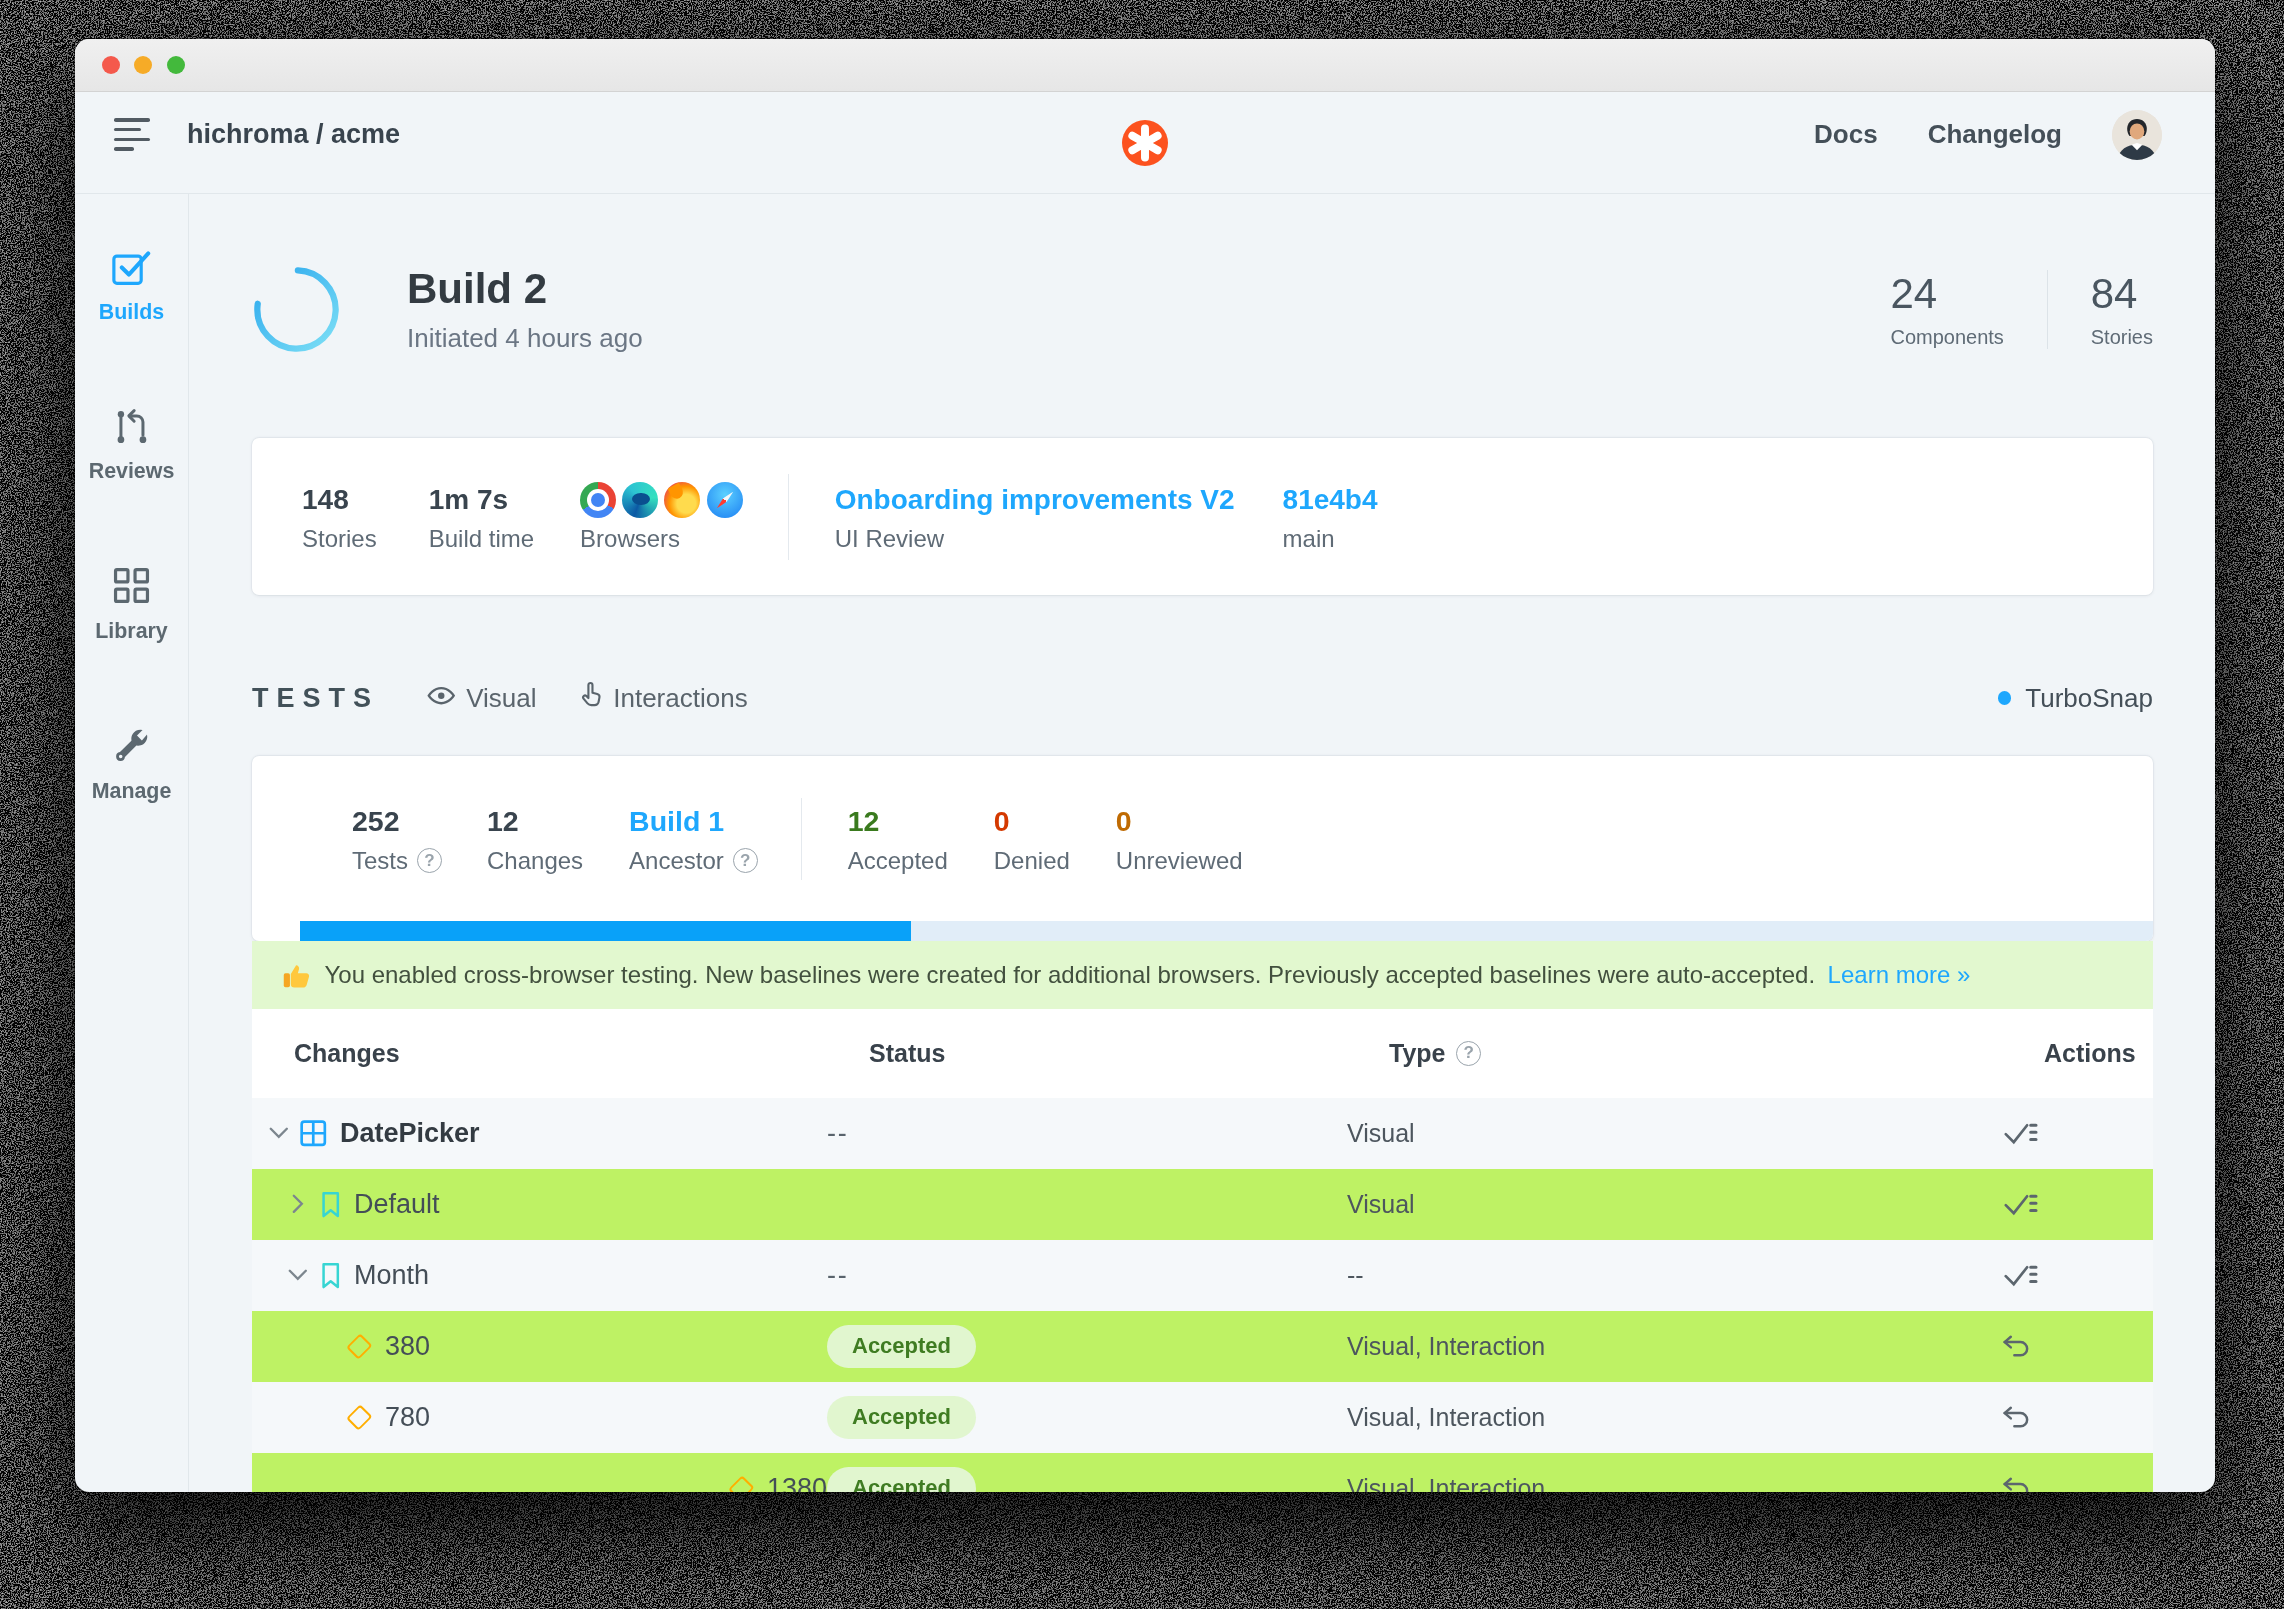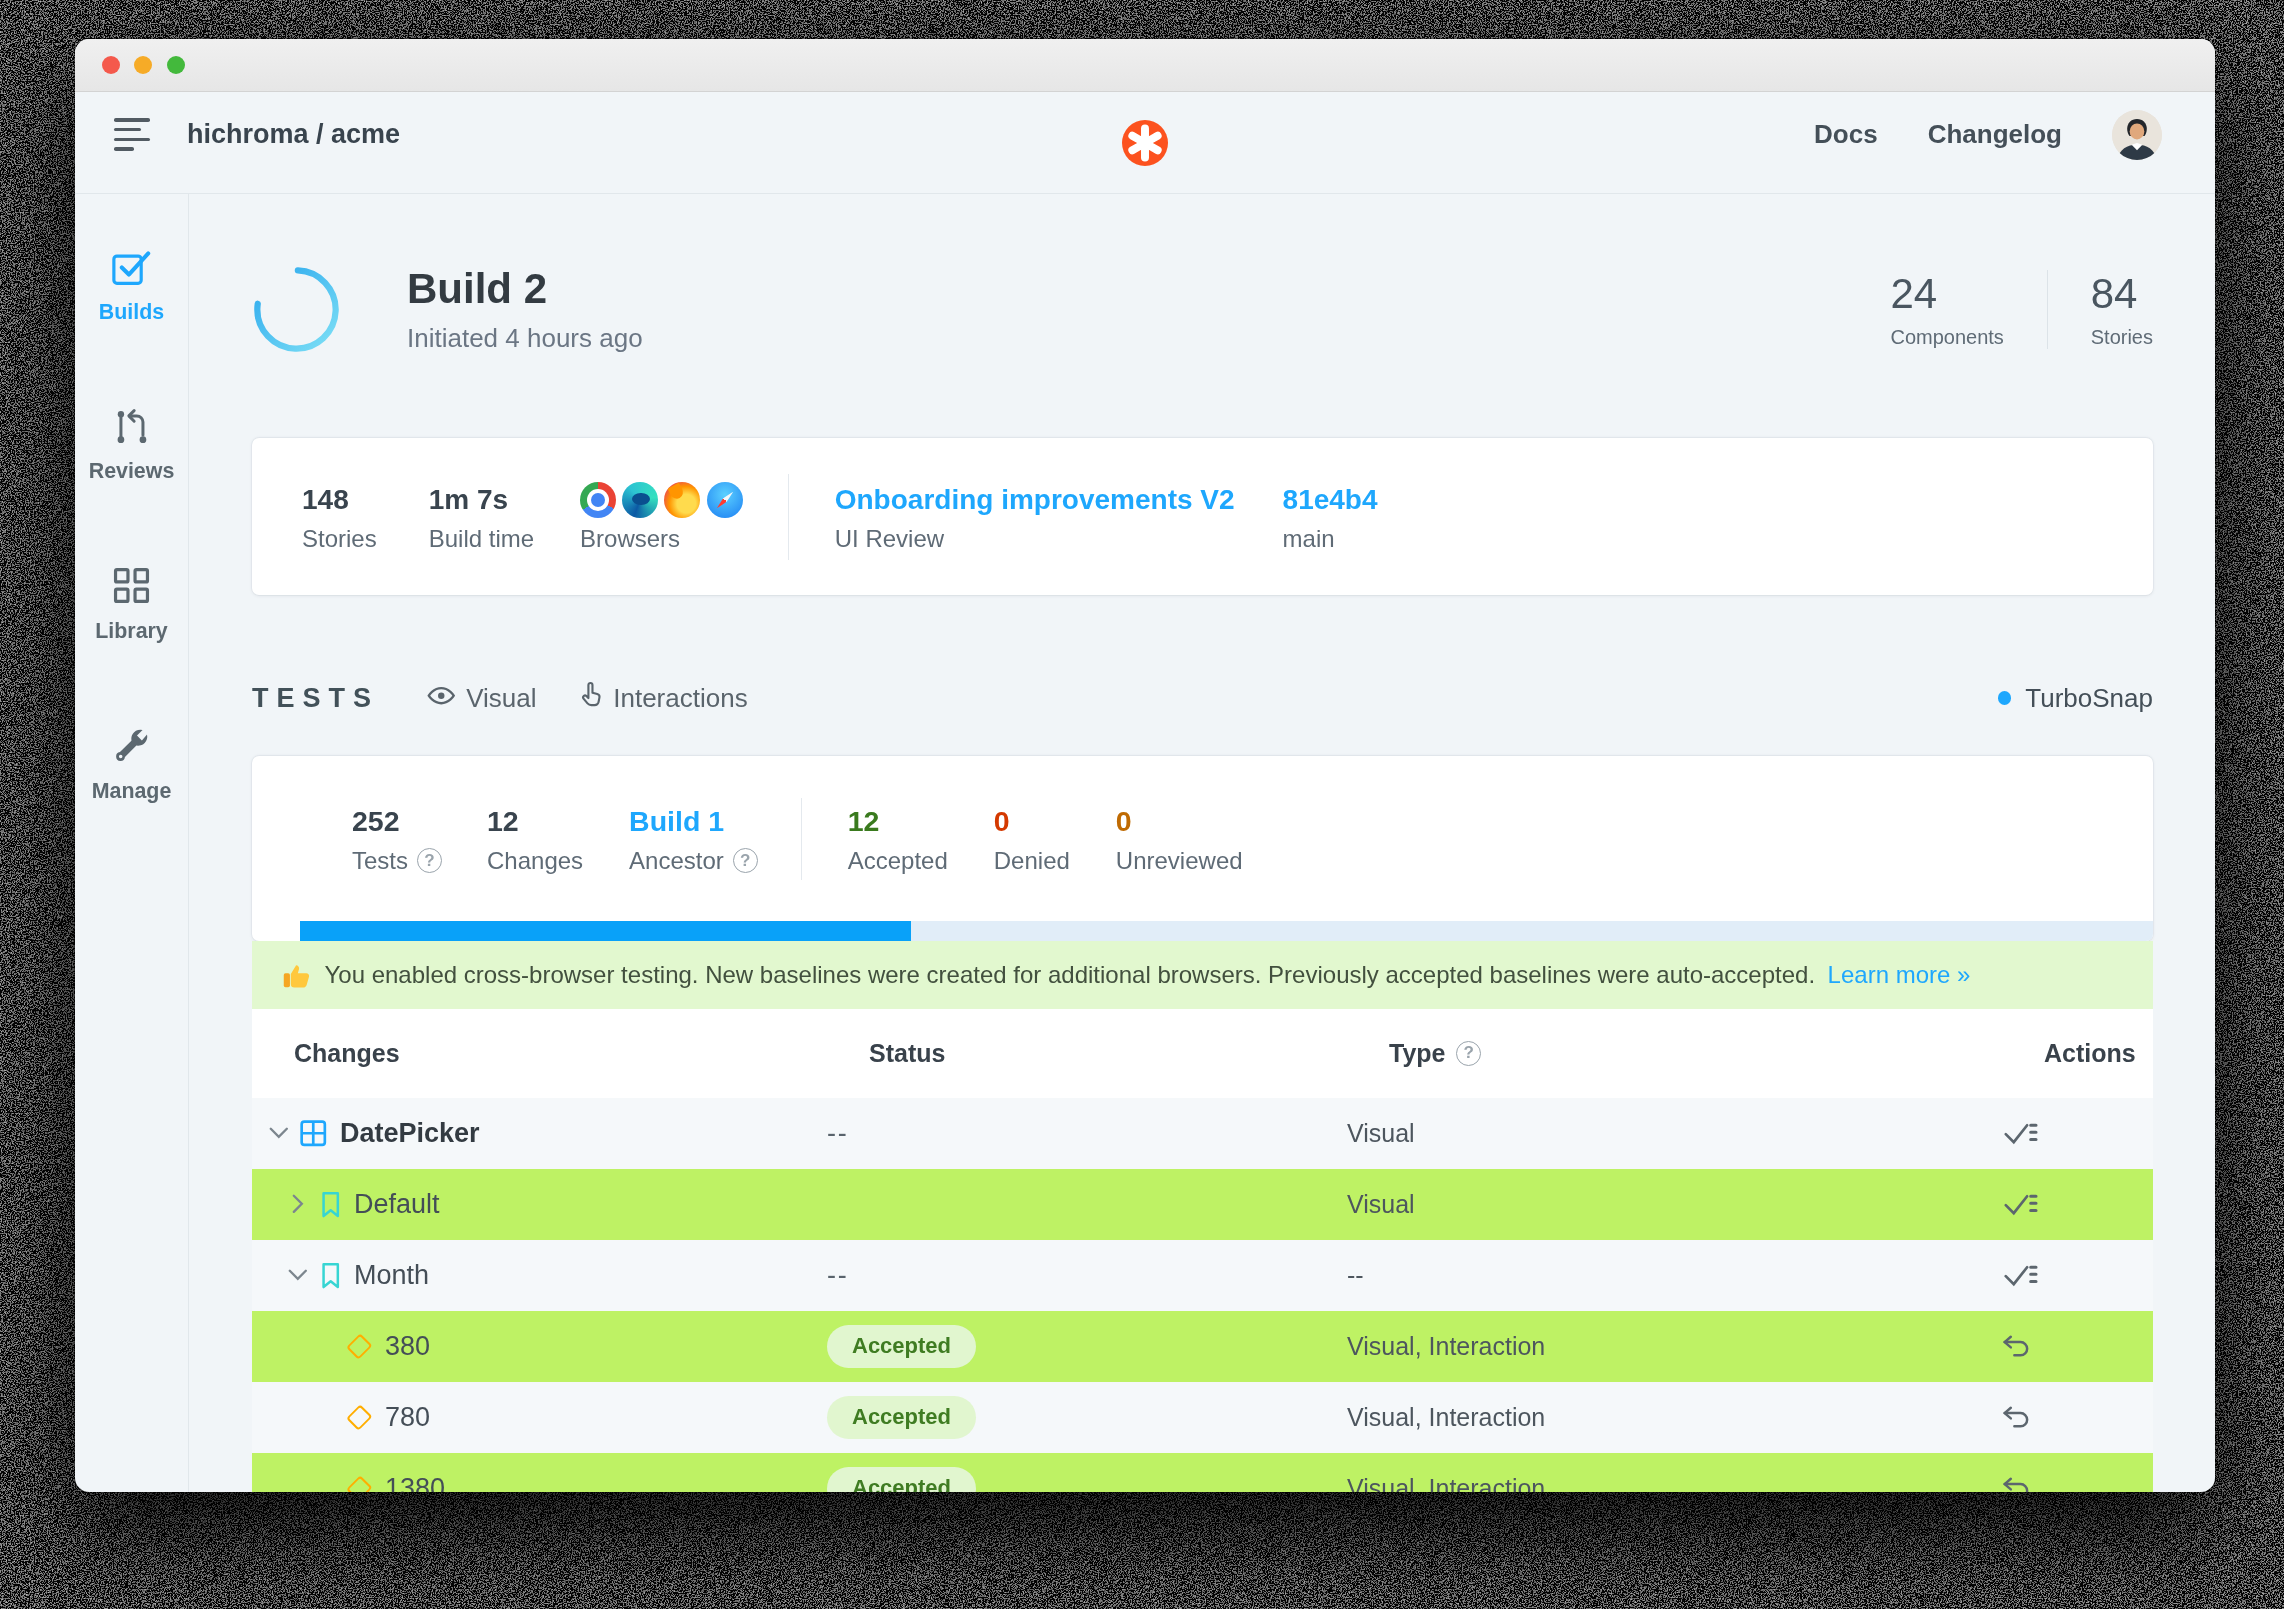--- a/index.html
+++ b/index.html
@@ -524,21 +524,21 @@
 
       <span class="action">
         <svg width="30" height="25" viewBox="0 0 34 28" fill="none" stroke="currentColor" stroke-width="2.8" stroke-linecap="round" stroke-linejoin="round">
           <path d="M10 3L3 9l7 6"></path>
                     <path d="M3 9h18a7.5 7.5 0 0 1 0 15h-7"></path>
         </svg>
       </span>
     </div>
   </div>
             <div class="trow">
-    <div class="rname" style="padding-left: 93px;">
+    <div class="rname" style="padding-left: 93px; justify-content: flex-end;">
 
       <span style="display:inline-block;width:18.7px;height:18.7px;border:2.7px solid #FFAE00;border-radius:3.6px;transform:rotate(45deg) scale(.92,1.05);margin:0 16px 0 5.3px;"></span>
       <span>1380</span>
     </div>
     <div>
       
       
       <span class="badge">Accepted</span>
     </div>
     <div class="rtype">Visual, Interaction</div>

